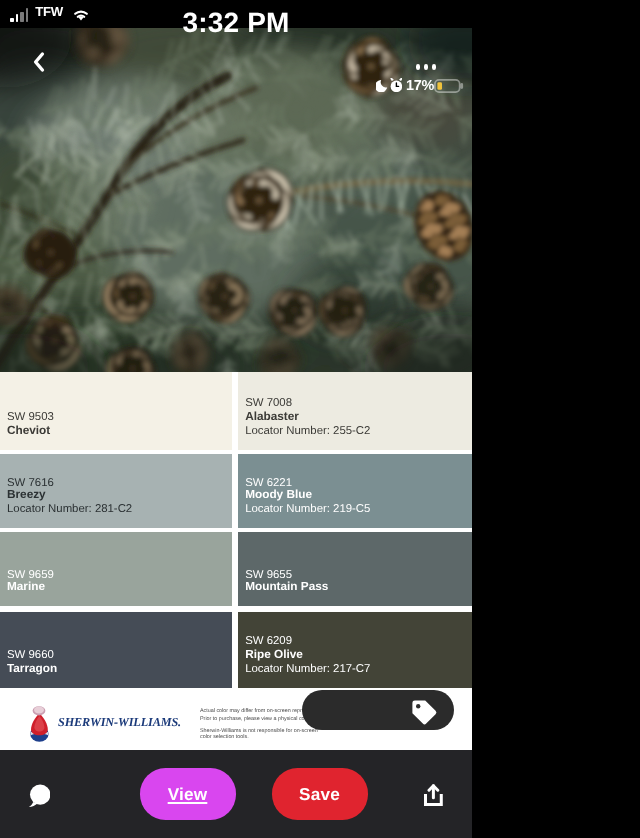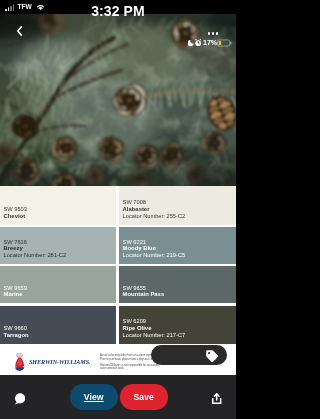--- a/index.html
+++ b/index.html
@@ -48,22 +48,22 @@
   .brandtxt { font-family:"Liberation Serif", serif; font-style:italic; font-weight:700;
       font-size:6.1px; color:#1b3a7a; letter-spacing:-.05px; white-space:nowrap; }
   .adtext { position:absolute; left:100px; top:9.4px; width:132px; font-size:2.7px; line-height:3.35px; color:#4a4a4a; letter-spacing:0px; }
   .adtext .gap { height:2.9px; }
   .pill { position:absolute; left:151px; top:345px; width:75.5px; height:20px; border-radius:10px; background:#2b2b2b; z-index:25; }
 
   
   .bottom { position:absolute; left:0; top:375px; width:236px; height:44px; background:#242427; }
   .btn { position:absolute; top:9px; height:25.5px; border-radius:12.75px; display:flex; align-items:center; justify-content:center;
       font-size:8.6px; font-weight:600; color:#fff; letter-spacing:.1px; }
-  .btn-view { left:70px; width:47.5px; background:#0c4a6e;text-decoration:underline; }
-  .btn-save { left:120px; width:47.5px; background:#e0242f; }
+  .btn-view { left:70px; width:47.5px; background:#d946ef;text-decoration:underline; }
+  .btn-save { left:136px; width:47.5px; background:#e0242f; }
   .icon-chat { position:absolute; left:13.8px; top:15.5px; }
   .icon-share { position:absolute; left:212.2px; top:15.8px; }
 </style>
 </head>
 <body>
 
 <div id="app">
 
   <div class="photo">
     <svg width="236" height="172" viewBox="0 0 236 172">

